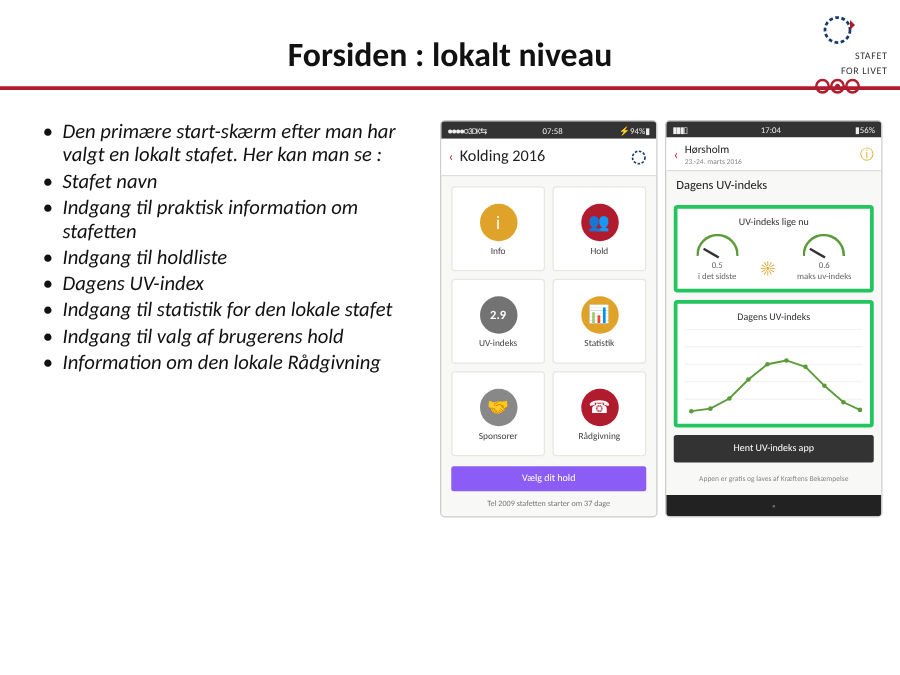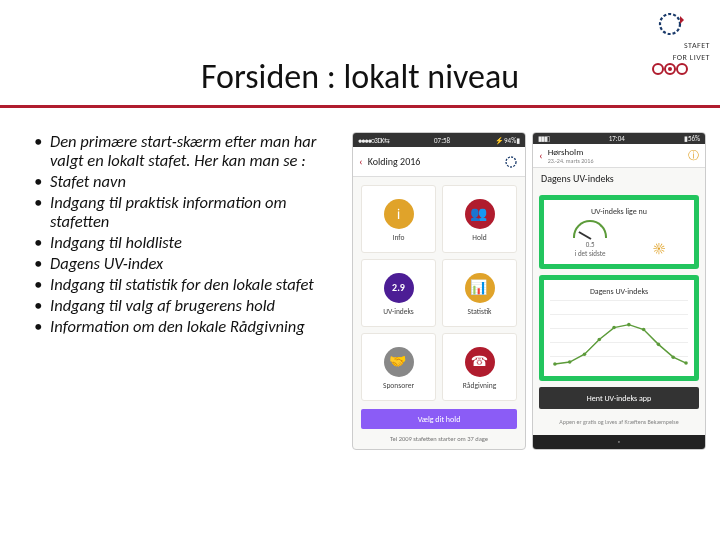--- a/index.html
+++ b/index.html
@@ -8,25 +8,24 @@
     font-family: Calibri, "Segoe UI", Arial, sans-serif;
     background: #fff;
     position: relative;
     overflow: hidden;
   }
   .header {
     padding: 28px 0 6px 0;
     text-align: center;
   }
   .title {
-    font-size: 34px;
-    font-weight: 400;
+    font-size: 27px;
+    font-weight: 700;
     color: #111;
     display: inline-block;
-    margin-top: 28px;
   }
   .title-underline {
     height: 3px;
     background: #b01c2e;
     width: 100%;
     margin-top: 2px;
   }
   .logo-area {
     position: absolute;
     top: 10px; right: 10px;
@@ -86,21 +85,21 @@
   .appbar {
     height: 30px;
     background: #fff;
     border-bottom: 1px solid #ddd;
     display: flex;
     align-items: center;
     padding: 0 6px;
     gap: 5px;
   }
   .back-ic { color: #b01c2e; font-size: 11px; }
-  .appbar-title { font-size: 10px; color: #222; flex: 1; }
+  .appbar-title { font-size: 13px; color: #222; flex: 1; }
   .appbar-date { font-size: 6px; color: #888; display: block; }
   .appbar-logo { width: 16px; height: 16px; }
   .grid {
     display: grid;
     grid-template-columns: 1fr 1fr;
     gap: 6px;
     padding: 8px;
     flex: 1;
   }
   .tile {
@@ -118,42 +117,42 @@
     border-radius: 50%;
     display: flex;
     align-items: center;
     justify-content: center;
     color: #fff;
     font-size: 14px;
     margin-bottom: 4px;
   }
   .ic-yellow { background: #e0a32a; }
   .ic-red { background: #b01c2e; }
-  .ic-green { background: #4c1d95; color:#fff; font-size:10px; font-weight:bold; }
+  .ic-green { background: #737373; color:#fff; font-size:10px; font-weight:bold; }
   .ic-gray { background: #888; }
   .tile-label { font-size: 7.5px; color: #444; }
   .choose-btn {
     margin: 0 8px 4px;
     background: #8b5cf6;
     color: #fff;
     text-align: center;
     padding: 5px 0;
     font-size: 8px;
     border-radius: 2px;
   }
   .countdown {
     text-align: center;
     font-size: 6.5px;
     color: #777;
     padding: 2px 0 6px;
   }
   .uv-body { padding: 6px; display:flex; flex-direction:column; gap:6px; flex:1;}
   .uv-card {
     background: #fff;
-    border: 5px solid #22c55e;
+    border: 3px solid #22c55e;
     border-radius: 3px;
     padding: 6px;
   }
   .uv-card-title { font-size: 8px; color: #333; margin-bottom: 4px; text-align:center;}
   .uv-row { display:flex; justify-content:space-around; align-items:flex-end;}
   .uv-item { text-align:center; font-size:7px; color:#666;}
   .gauge {
     width: 34px; height: 18px;
     border: 2px solid #5c9b3a;
     border-bottom: none;
@@ -286,20 +285,25 @@
         <div class="uv-card">
           <div class="uv-card-title">UV-indeks lige nu</div>
           <div class="uv-row">
             <div class="uv-item">
               <div class="gauge"></div>
               <div>0.5</div>
               <div>i det sidste</div>
             </div>
             <div class="uv-item">
               <div class="sun-ic">☀</div>
+            </div>
+            <div class="uv-item">
+              <div class="gauge"></div>
+              <div>0.6</div>
+              <div>maks uv-indeks</div>
             </div>
           </div>
         </div>
         <div class="uv-card">
           <div class="uv-card-title">Dagens UV-indeks</div>
           <div class="uv-chart">
             <svg viewBox="0 0 140 70" preserveAspectRatio="none">
               <polyline points="5,65 20,63 35,55 50,40 65,28 80,25 95,30 110,45 125,58 138,64" fill="none" stroke="#5c9b3a" stroke-width="1.5"></polyline>
               <g fill="#5c9b3a">
                 <circle cx="5" cy="65" r="1.8"></circle>

